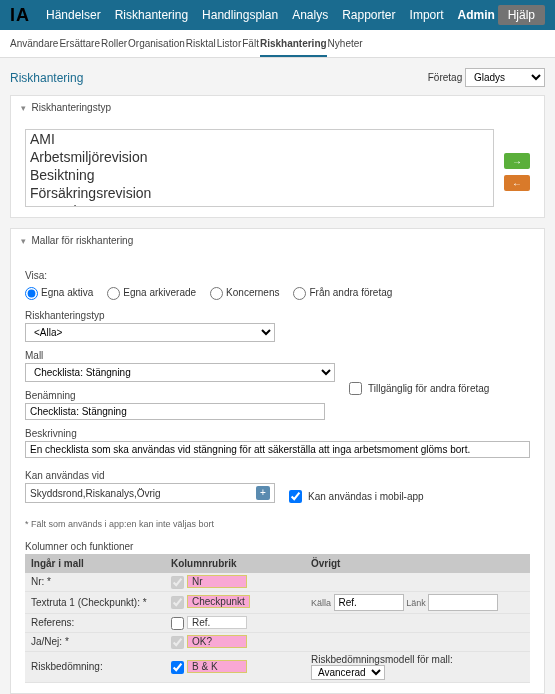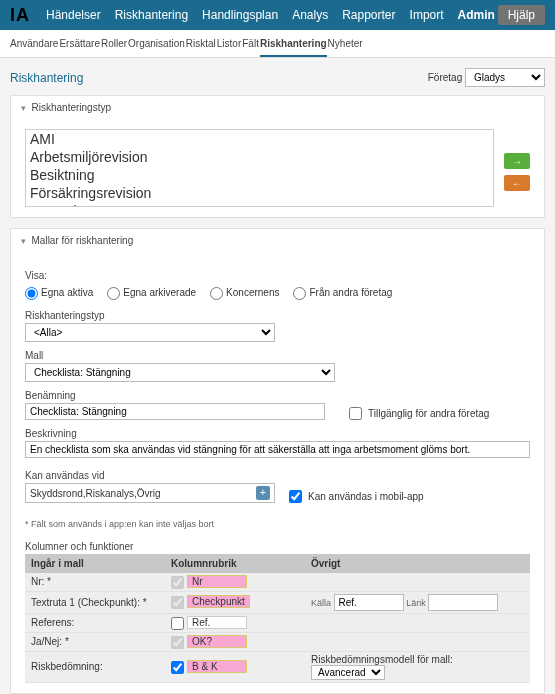--- a/index.html
+++ b/index.html
@@ -298,21 +298,21 @@
             <span>Från andra företag</span>
           </label>
         </div>
 
       <div class="form-label">Riskhanteringstyp</div>
       <select class="full-select"><option>&lt;Alla&gt;</option></select>
 
       <div class="form-label">Mall</div>
       <select class="wide-select"><option>Checklista: Stängning</option></select>
 
-      <div class="row-flex" style="align-items:flex-end;">
+      <div class="row-flex" style="align-items:flex-start;">
         <div style="flex:0 0 310px;">
           <div class="form-label">Benämning</div>
           <input type="text" class="full-input" style="width: 300px;" value="Checklista: Stängning">
         </div>
         <label class="cb-label">
           <input type="checkbox" style="">
           <span>Tillgänglig för andra företag</span>
         </label>
       </div>
 

